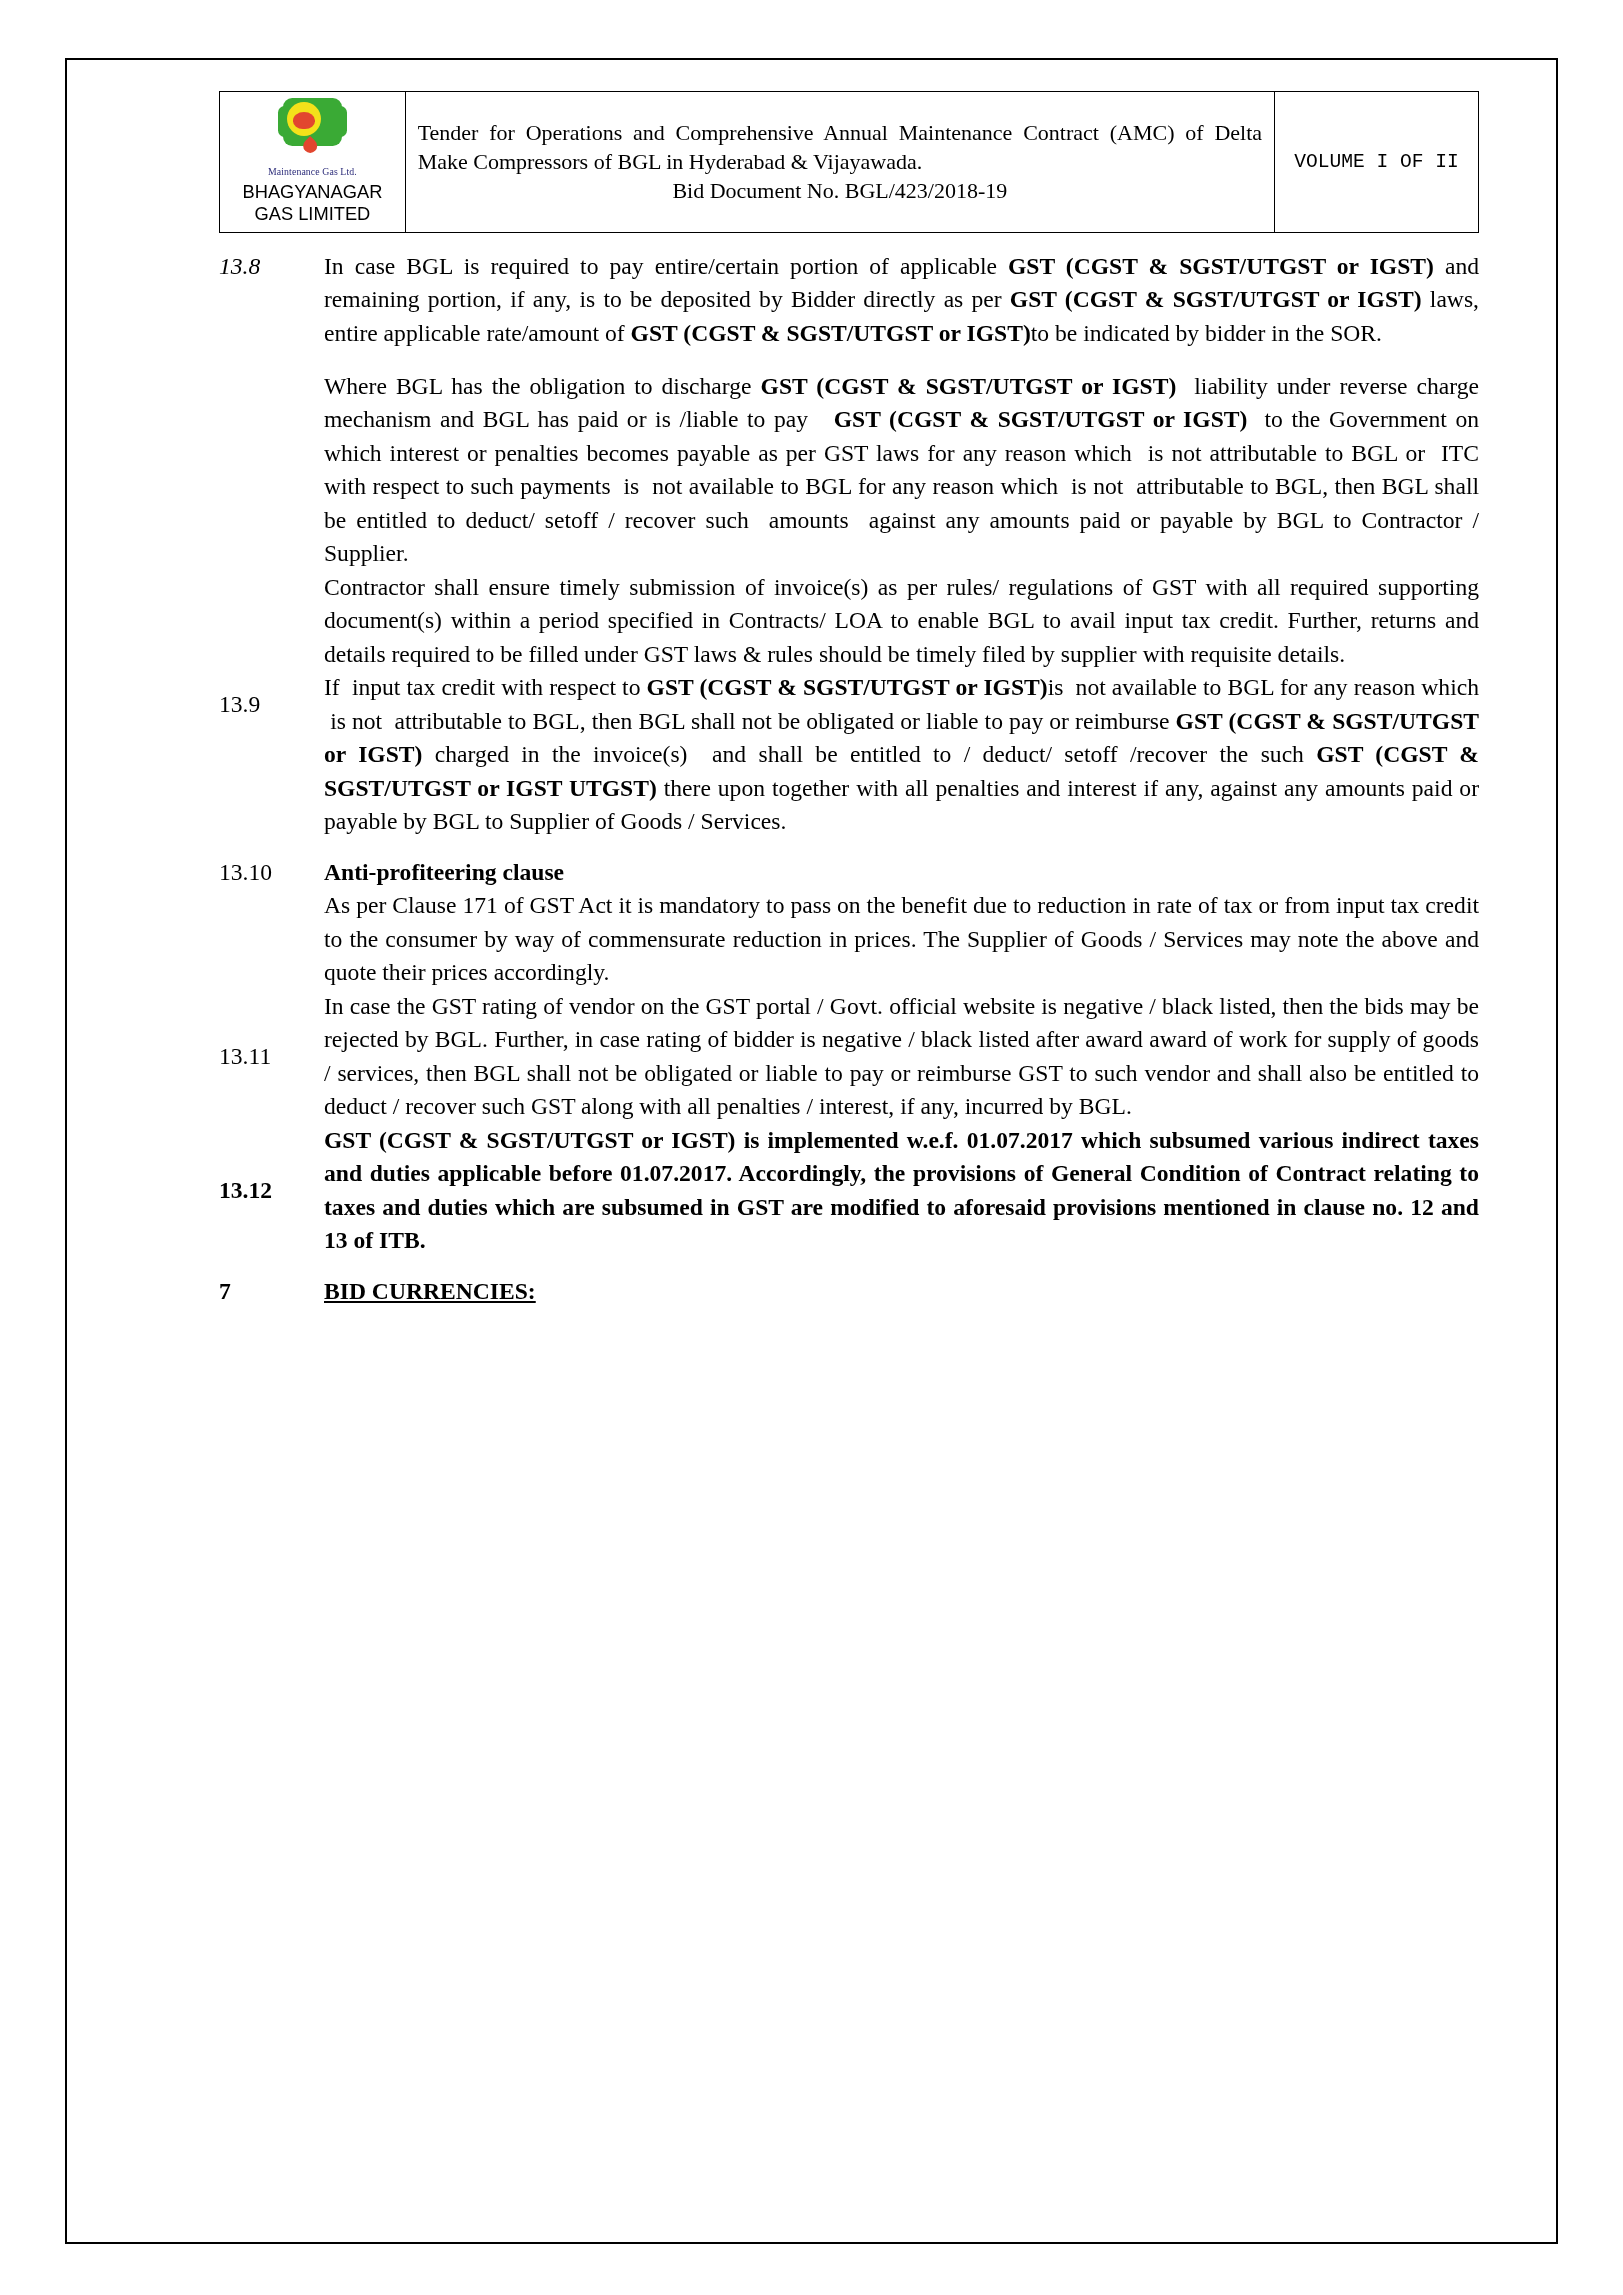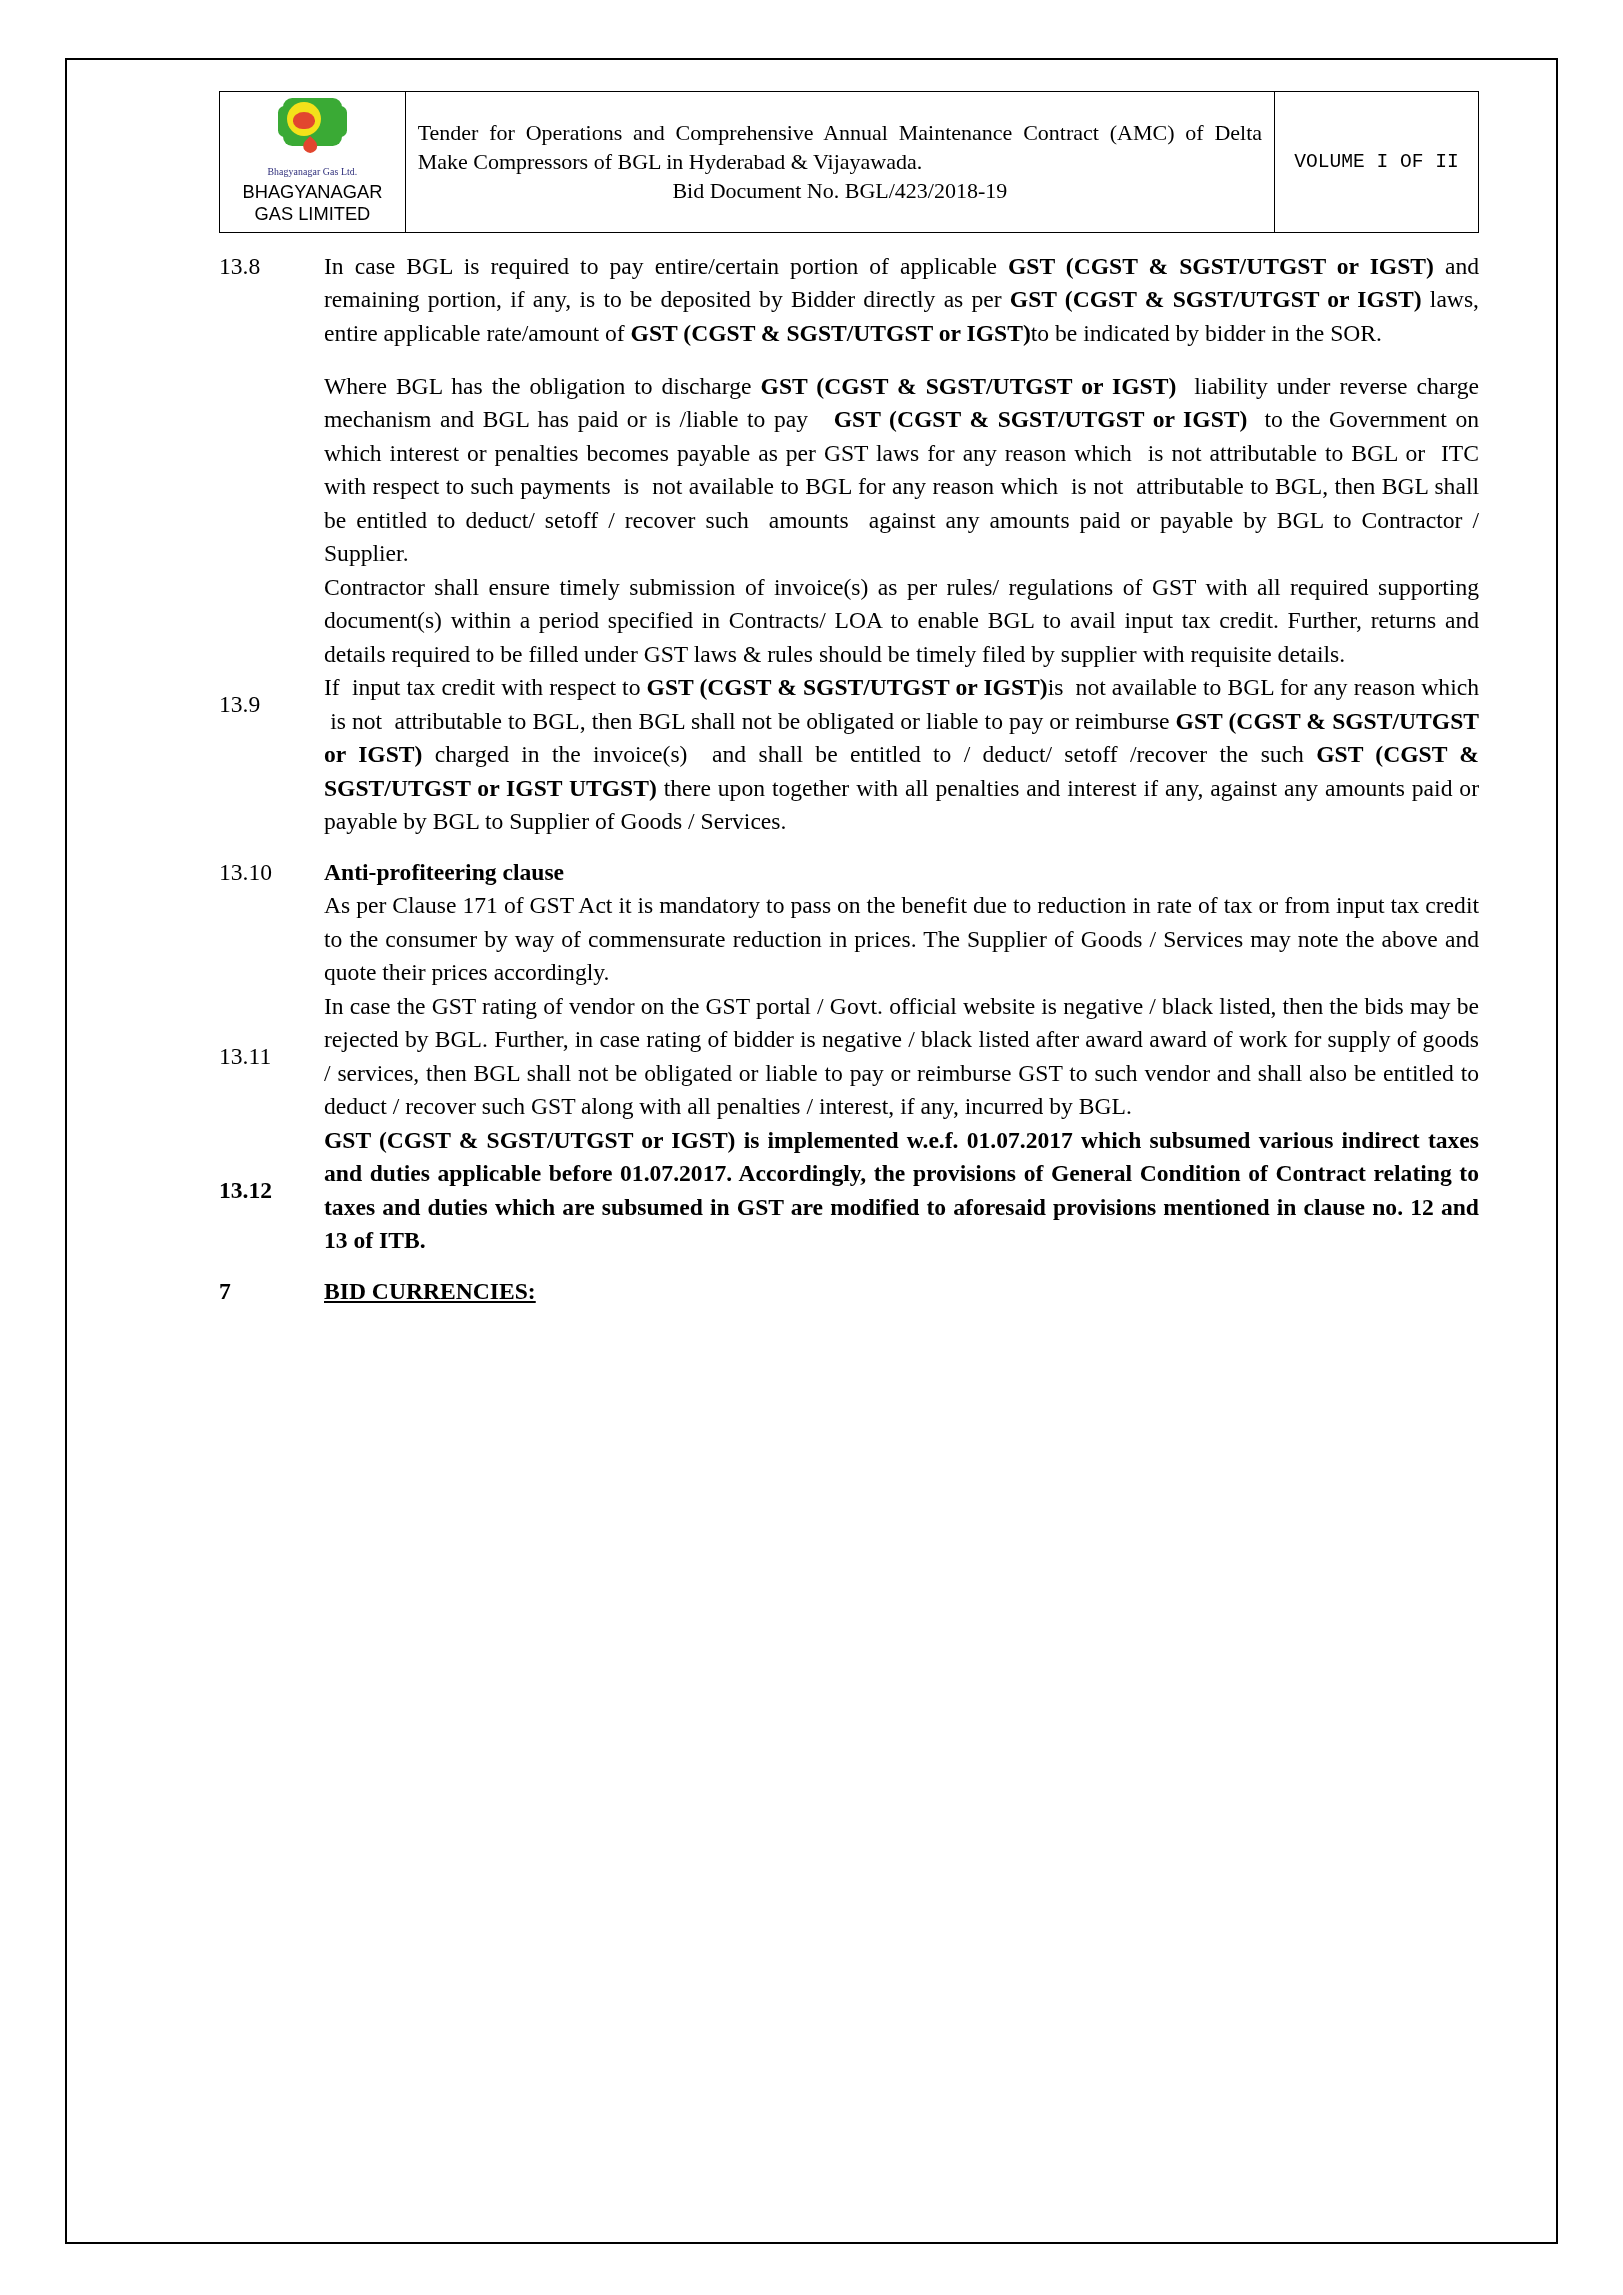--- a/index.html
+++ b/index.html
@@ -136,21 +136,21 @@
     display: flex;
     margin-top: 17px;
   }
   .clause.tight { margin-top: 0; align-items: center; }
   .num {
     width: 105px;
     flex: 0 0 105px;
     font-size: 23.6px;
     line-height: 1.42;
   }
-  .num.italic { }
+  .num.italic { font-style: italic; }
   .num.bold { font-weight: bold; }
   .body {
     flex: 1;
     font-size: 23.6px;
     line-height: 1.42;
     text-align: justify;
   }
   .body p { margin: 0; }
   .body p + p { margin-top: 19.6px; }
   .body p.nogap + p.nogap { margin-top: 0; }
@@ -177,21 +177,21 @@
 
     <table class="hdr">
       <tbody>
           <tr>
         <td class="logo-cell">
           <div class="logo-img">
             <div class="gear"></div>
             <div class="gear-inner"></div>
             <div class="flame"></div>
           </div>
-          <div class="logo-sub">Bhagyanagar Gas Ltd.</div>
+          <div class="logo-sub">Maintenance Gas Ltd.</div>
           <div class="logo-name">BHAGYANAGAR GAS LIMITED</div>
         </td>
         <td class="title-cell">
           <div>Tender for Operations and Comprehensive Annual Maintenance Contract (AMC) of Delta Make Compressors of BGL in Hyderabad &amp; Vijayawada.</div>
           <div style="text-align:center;">Bid Document No. BGL/423/2018-19</div>
         </td>
         <td class="vol-cell">VOLUME I OF II</td>
       </tr>
     </tbody>
       </table>

